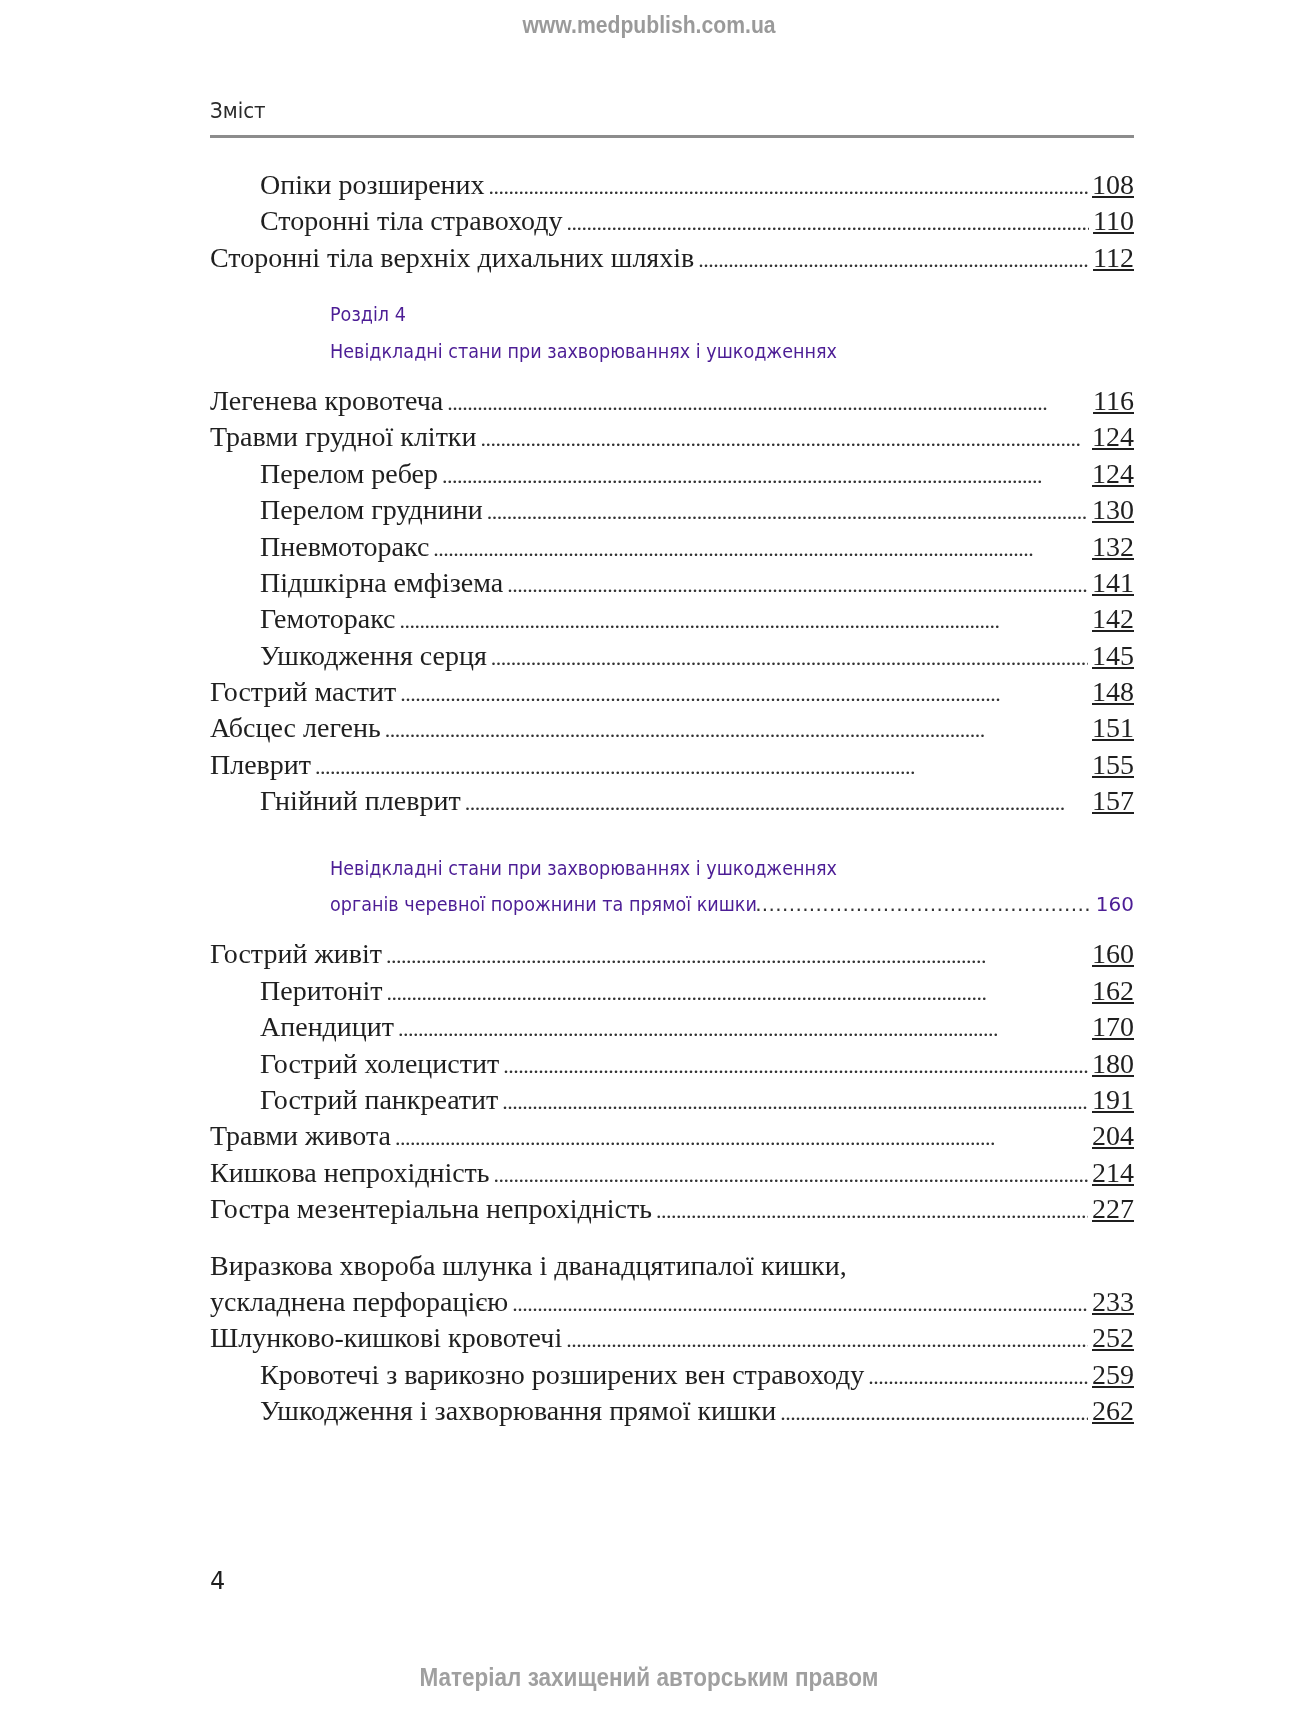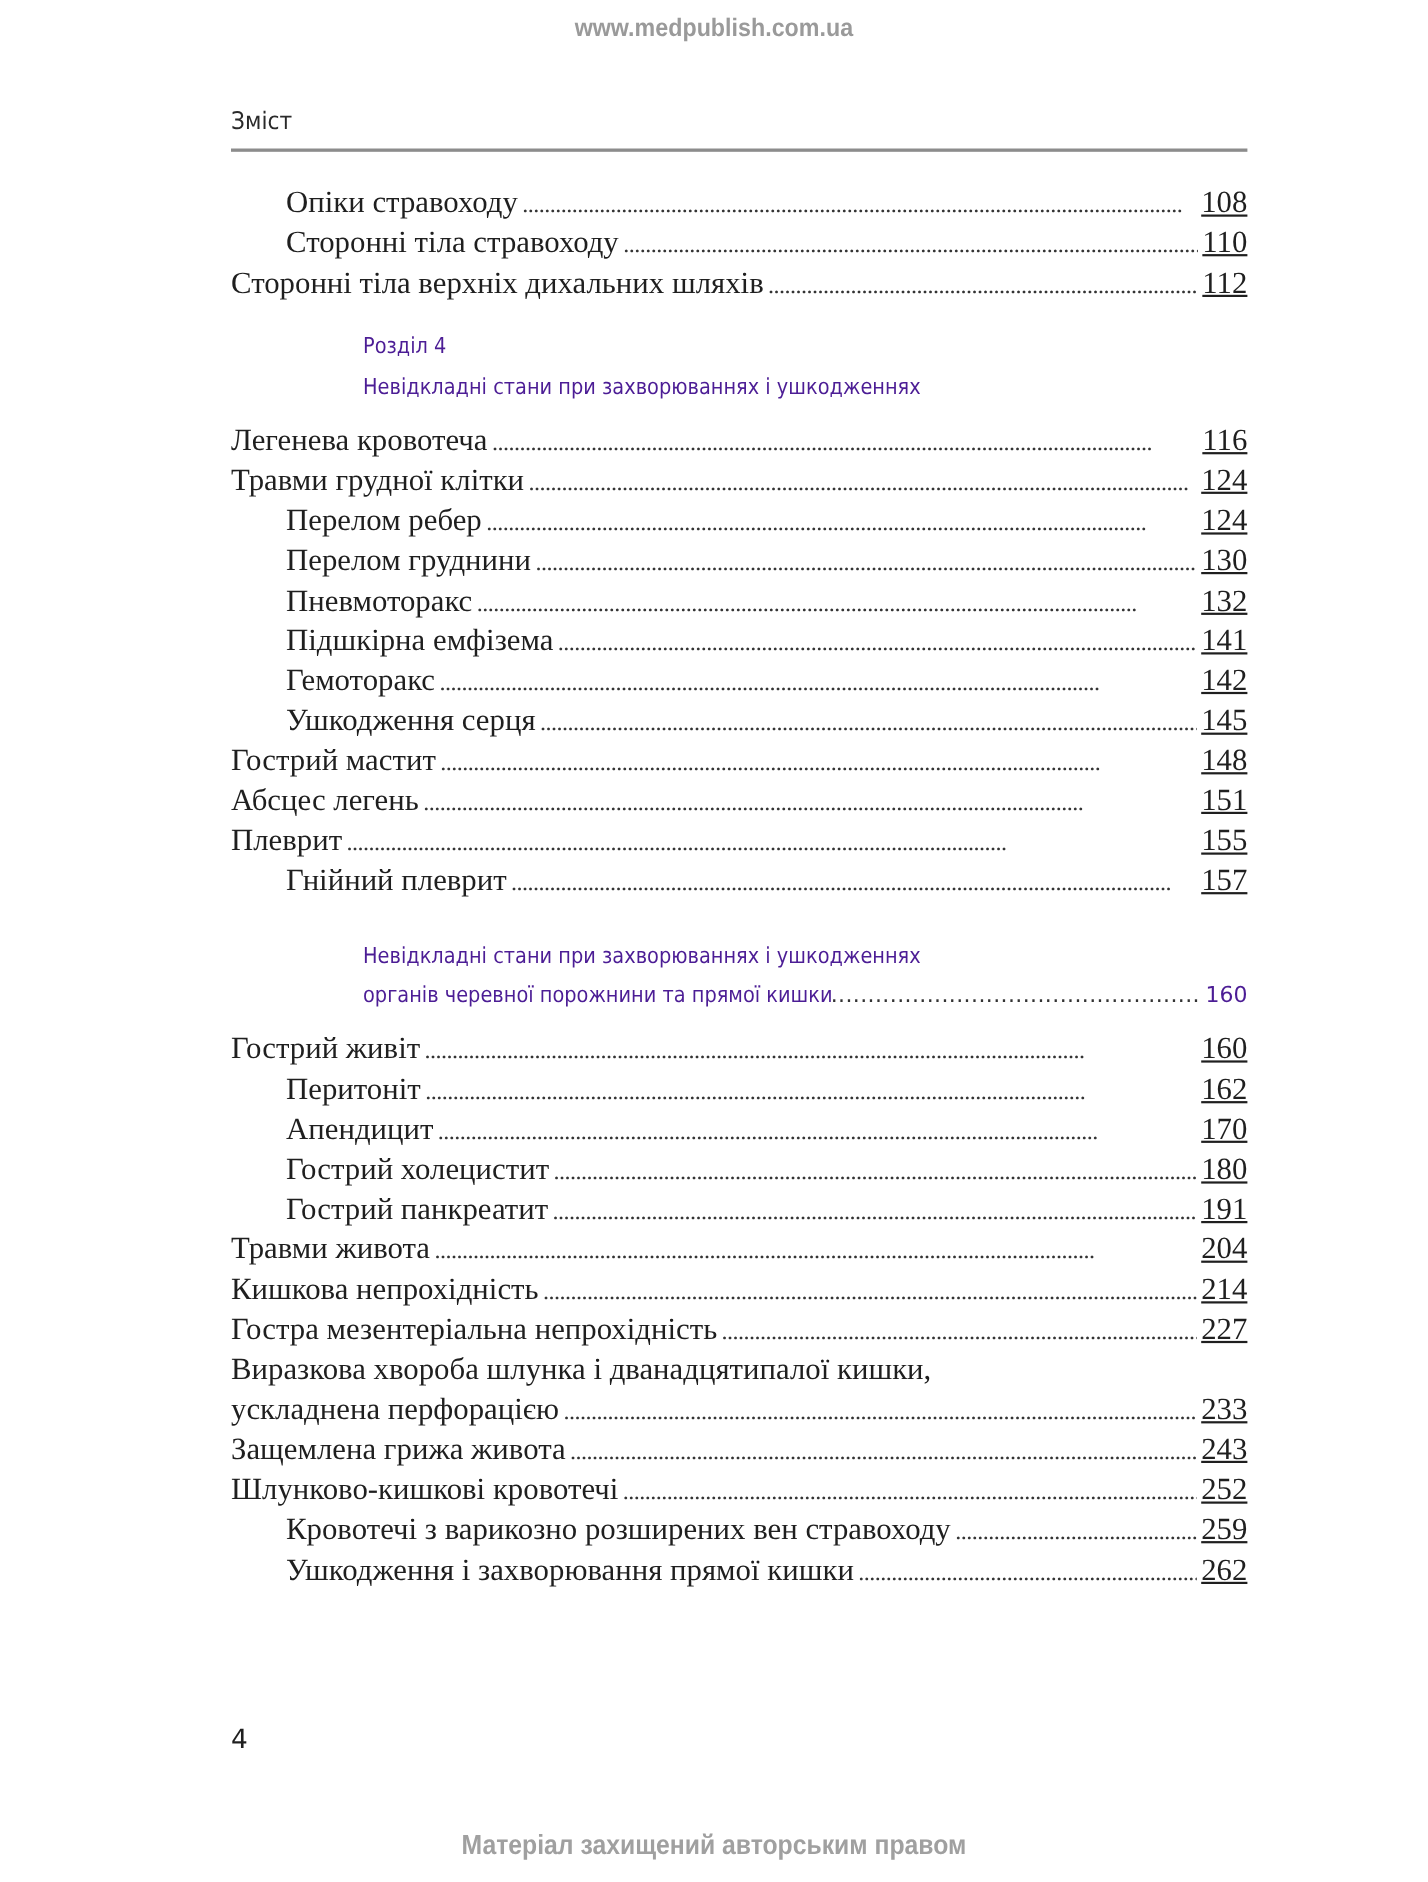--- a/index.html
+++ b/index.html
@@ -28,21 +28,21 @@
     font-family: "Liberation Serif", "DejaVu Serif", serif; font-size: 28px; color: #1f1f1f;
     display: flex; align-items: baseline; white-space: nowrap;
   }
   .row.l2 { padding-left: 50px; }
   .row .title { flex: 0 0 auto; padding-right: 4px; }
   .row .leader {
     flex: 1 1 auto; overflow: hidden; letter-spacing: 2px; font-size: 22px; color: #333;
   }
   .row .leader::before { content: ". . . . . . . . . . . . . . . . . . . . . . . . . . . . . . . . . . . . . . . . . . . . . . . . . . . . . . . . . . . . . . . . . . . . . . . . . . . . . . . . . . . . . . . . . . . . . . . . . . . . . . . . . . . . . . . . . . . . . . . ."; letter-spacing: -3px; }
   .row .page { flex: 0 0 auto; padding-left: 4px; text-align: right; text-decoration: underline; }
-  .row.nolead { display: block; }
+  .row.nolead { display: block; margin-top: 20px; }
   .section {
     position: relative; padding-left: 120px;
     font-family: "DejaVu Sans", sans-serif; font-size: 20px; color: #4c1d95;
   }
   .section .sline { height: 36.4px; line-height: 36.4px; white-space: nowrap; transform-origin: left; }
   .section .sline .cond { display: inline-block; transform: scaleX(0.88); transform-origin: left; }
   .section .srow { display: flex; align-items: baseline; height: 36.4px; line-height: 36.4px; white-space: nowrap; }
   .section .srow .title { flex: 0 0 auto; }
   .section .srow .leader { flex: 1 1 auto; overflow: hidden; font-size: 20px; color: #333; }
   .section .srow .leader::before { content: ". . . . . . . . . . . . . . . . . . . . . . . . . . . . . . . . . . . . . . . . . . . . . . . . . . . . . . . . . . . . . . . . . . . . . . . . . . . . . . . . . . . . . . . . . . . ."; letter-spacing: -3px; }
@@ -59,21 +59,21 @@
 <body>
 
 <div class="watermark-top">www.medpublish.com.ua</div>
 
 <div class="running-head">Зміст</div>
 <div class="head-rule"></div>
 
 <div class="toc">
 
   <div class="row l2">
-    <span class="title">Опіки стравоходу</span>
+    <span class="title">Опіки розширених</span>
     <span class="leader"></span>
     <span class="page">108</span>
   </div>
   <div class="row l2">
     <span class="title">Сторонні тіла стравоходу</span>
     <span class="leader"></span>
     <span class="page">110</span>
   </div>
   <div class="row">
     <span class="title">Сторонні тіла верхніх дихальних шляхів</span>
@@ -211,25 +211,20 @@
     <div class="row nolead">
       <span class="title">Виразкова хвороба шлунка і дванадцятипалої кишки,</span>
     </div>
     <div class="row">
       <span class="title">ускладнена перфорацією</span>
       <span class="leader"></span>
       <span class="page">233</span>
     </div>
 
     <div class="row">
-        <span class="title">Защемлена грижа живота</span>
-        <span class="leader"></span>
-        <span class="page">243</span>
-      </div>
-    <div class="row">
         <span class="title">Шлунково-кишкові кровотечі</span>
         <span class="leader"></span>
         <span class="page">252</span>
       </div>
     <div class="row l2">
         <span class="title">Кровотечі з варикозно розширених вен стравоходу</span>
         <span class="leader"></span>
         <span class="page">259</span>
       </div>
     <div class="row l2">

